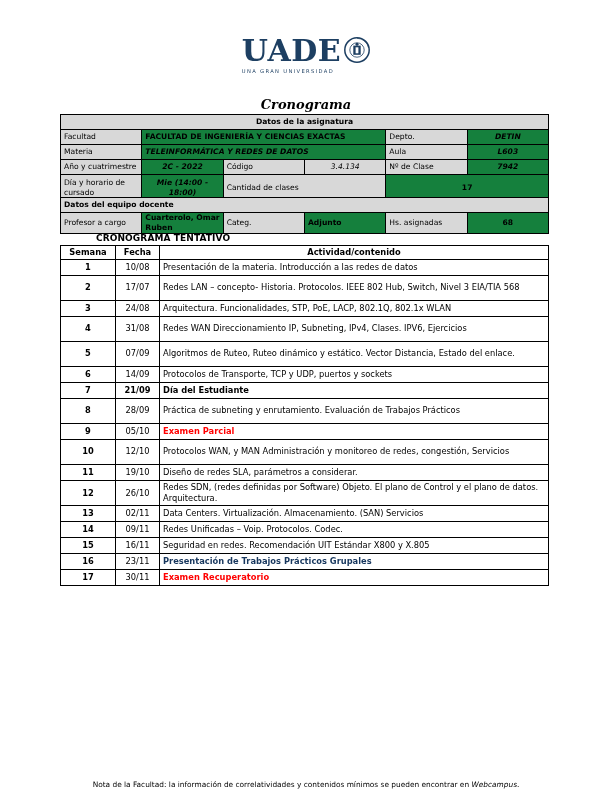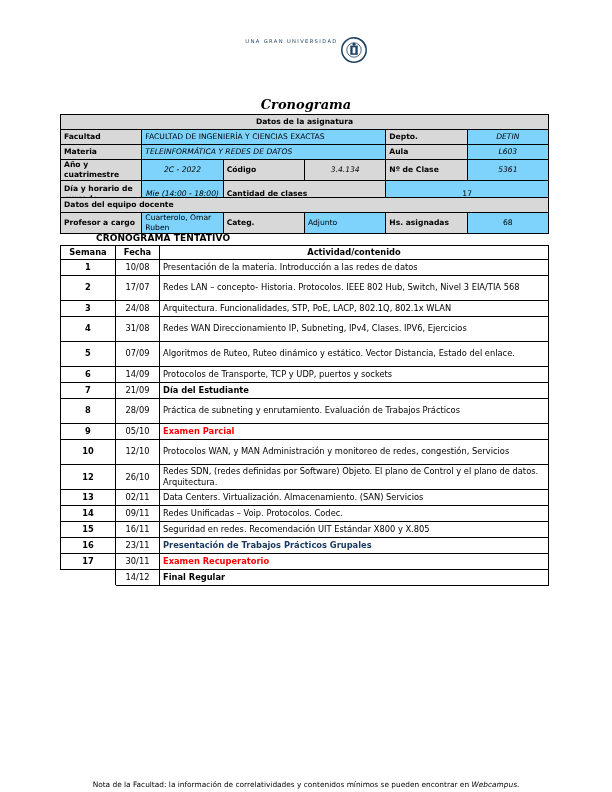--- a/index.html
+++ b/index.html
@@ -71,30 +71,30 @@
   table.grid td {
     border: 1px solid #000000;
     padding: 0 3px;
     font-size: 7.6px;
     line-height: 10px;
     vertical-align: middle;
     height: 13px;
   }
   .lbl {
     background: #d8d8d8;
-    font-weight: bold;
+    font-weight: normal;
     font-size: 8.2px;
   }
   .band {
     background: #d8d8d8;
     font-weight: bold;
     font-size: 8.2px;
     text-align: center;
   }
-  .val { background: #7dd3fc; }
+  .val { background: #15803d; font-weight: bold; }
   .val-center { text-align: center; }
   .ital { font-style: italic; }
 
   
   #header-table { top: 114px; }
   #header-table td { height: 14px; }
   .two-line { height: 26px !important; }
 
   
   #staff-table { top: 197px; }
@@ -133,21 +133,21 @@
     font-weight: bold;
   }
   .col-week { width: 48px; text-align: center; }
   .col-date { width: 37px; text-align: center; font-size: 7.6px; }
   .col-act  { text-align: left; }
   .hdr-act { text-align: center; }
   .wk-num { font-weight: bold; font-size: 8.3px; }
   .act-bold  { font-weight: bold; }
   .act-red   { font-weight: bold; color: #ff0000; }
   .act-blue  { font-weight: bold; color: #17375e; }
-  .date-bold { font-weight: normal; }
+  .date-bold { font-weight: bold; }
   .row-tall td { height: 22px; }
   .row-norm td { height: 13px; }
   .cell-blank { border-left: 1px solid #ffffff !important;
                 border-bottom: 1px solid #ffffff !important;
                 border-top: 1px solid #ffffff !important;
                 border-right: 1px solid #000000 !important; }
 
   
   .footer-note {
     position: absolute;
@@ -158,20 +158,21 @@
     color: #000000;
   }
   .footer-note i { font-style: italic; }
 </style>
 </head>
 <body>
 
 <div class="logo-wrap">
   <div class="logo-inner">
     <div class="logo-text-block">
+      <div class="logo-word">UADE</div>
       <div class="logo-tag">UNA GRAN UNIVERSIDAD</div>
     </div>
     <div class="logo-seal">
       <svg width="26" height="26" viewBox="0 0 26 26">
         <circle cx="13" cy="13" r="12.2" fill="none" stroke="#1d3f62" stroke-width="1.5"></circle>
         <circle cx="13" cy="13" r="7.2" fill="none" stroke="#1d3f62" stroke-width="0.8"></circle>
         <rect x="9.3" y="8.6" width="7.4" height="9.2" fill="#1d3f62"></rect>
         <rect x="11.6" y="10.3" width="2.8" height="6" fill="#ffffff"></rect>
         <circle cx="13" cy="7.2" r="1.5" fill="#1d3f62"></circle>
         <path d="M13 1.3 A11.7 11.7 0 0 1 24.6 11" fill="none" stroke="#1d3f62" stroke-width="0.7"></path>
@@ -199,21 +200,21 @@
       <td class="val ital" colspan="3">TELEINFORMÁTICA Y REDES DE DATOS</td>
       <td class="lbl">Aula</td>
       <td class="val val-center ital">L603</td>
     </tr>
     <tr>
       <td class="lbl">Año y cuatrimestre</td>
       <td class="val val-center ital" style="width:104px">2C - 2022</td>
       <td class="lbl" style="width:52px">Código</td>
       <td class="lbl val-center ital" style="width:54px;font-weight:normal">3.4.134</td>
       <td class="lbl">Nº de Clase</td>
-      <td class="val val-center ital">5361</td>
+      <td class="val val-center ital">7942</td>
     </tr>
     <tr class="two-line">
       <td class="lbl two-line">Día y horario de cursado</td>
       <td class="val val-center ital two-line">Mie (14:00 - 18:00)</td>
       <td class="lbl two-line" colspan="2">Cantidad de clases</td>
       <td class="val val-center two-line" colspan="2">17</td>
     </tr>
   </tbody>
     </table>
 </div>
@@ -291,20 +292,25 @@
         <tr class="row-norm">
           <td class="col-week wk-num">9</td>
           <td class="col-date">05/10</td>
           <td class="col-act act-red">Examen Parcial</td>
         </tr>
         <tr class="row-tall">
           <td class="col-week wk-num">10</td>
           <td class="col-date">12/10</td>
           <td class="col-act ">Protocolos WAN, y MAN Administración y monitoreo de redes, congestión, Servicios</td>
         </tr>
+        <tr class="row-norm">
+          <td class="col-week wk-num">11</td>
+          <td class="col-date">19/10</td>
+          <td class="col-act ">Diseño de redes SLA, parámetros a considerar.</td>
+        </tr>
         <tr class="row-tall">
           <td class="col-week wk-num">12</td>
           <td class="col-date">26/10</td>
           <td class="col-act ">Redes SDN, (redes definidas por Software) Objeto. El plano de Control y el plano de datos. Arquitectura.</td>
         </tr>
         <tr class="row-norm">
           <td class="col-week wk-num">13</td>
           <td class="col-date">02/11</td>
           <td class="col-act ">Data Centers. Virtualización. Almacenamiento. (SAN) Servicios</td>
         </tr>
@@ -321,24 +327,19 @@
         <tr class="row-norm">
           <td class="col-week wk-num">16</td>
           <td class="col-date">23/11</td>
           <td class="col-act act-blue">Presentación de Trabajos Prácticos Grupales</td>
         </tr>
         <tr class="row-norm">
           <td class="col-week wk-num">17</td>
           <td class="col-date">30/11</td>
           <td class="col-act act-red">Examen Recuperatorio</td>
         </tr>
-        <tr class="row-norm">
-          <td class="col-week wk-num cell-blank"></td>
-          <td class="col-date date-bold">14/12</td>
-          <td class="col-act act-bold">Final Regular</td>
-        </tr>
       </tbody>
   </table>
 </div>
 
 <div class="footer-note">
   <span>Nota de la Facultad: la información de correlatividades y contenidos mínimos se pueden encontrar en </span><i>Webcampus</i><span>.</span>
 </div>
 
 </body></html>

